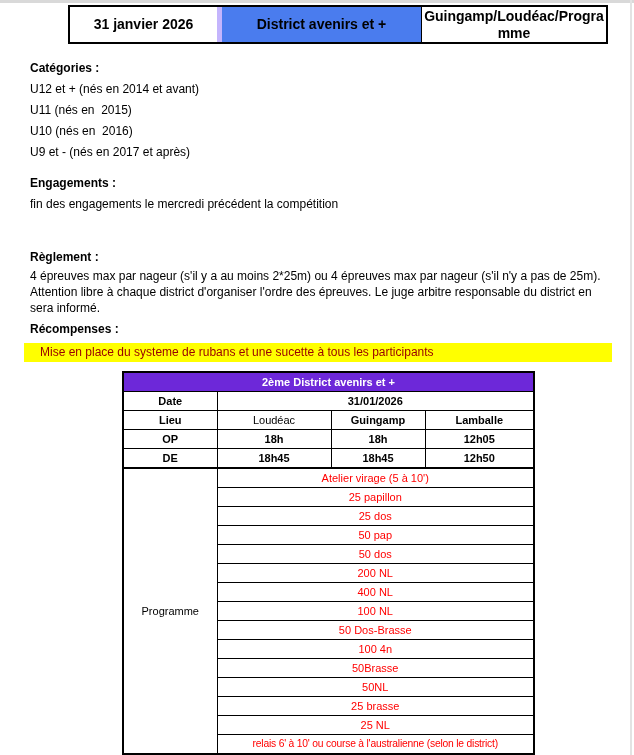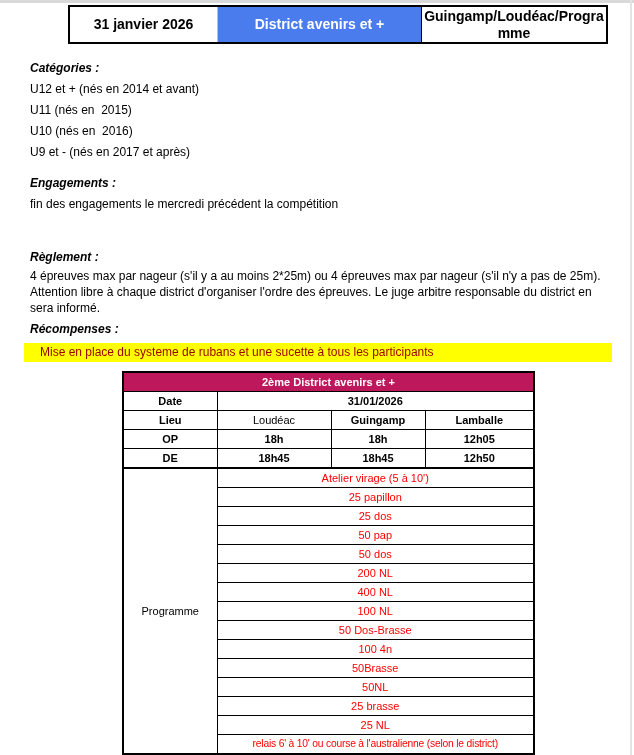--- a/index.html
+++ b/index.html
@@ -14,26 +14,26 @@
   
   .header-table{
     position:absolute;left:68px;top:5px;width:540px;height:39px;
     display:flex;border:2px solid #000;box-sizing:border-box;background:#fff;
   }
   .header-cell{
     display:flex;align-items:center;justify-content:center;text-align:center;
     font-weight:bold;font-size:14px;box-sizing:border-box;line-height:1.15;
   }
   .hc-date{width:147px;}
-  .hc-title{width:205px;background:#4a7cee;color:#ffffff;border-left:1px solid #c4b5fd;border-right:1px solid #000;}
+  .hc-title{width:205px;background:#4a7cee;color:#000000;border-left:5px solid #c4b5fd;border-right:1px solid #000;}
   .hc-loc{flex:1;padding:0 2px;overflow-wrap:anywhere;word-break:break-all;}
 
   
   .doc-body{position:absolute;left:30px;top:58px;width:584px;}
-  .section-label{font-weight:bold;line-height:21px;font-style:italic;}
+  .section-label{font-weight:bold;line-height:21px;}
   .cat-line{line-height:21px;white-space:pre-wrap;}
   .eng-label{margin-top:10px;}
   .eng-text{line-height:21px;}
   .reg-label{margin-top:32px;}
   .reg-line{line-height:16px;}
   .rec-label{margin-top:3px;}
   .highlight{
     margin-top:3px;margin-left:-6px;width:588px;height:19px;box-sizing:border-box;
     padding-left:16px;line-height:19px;background:#ffff00;color:#980000;
     overflow:hidden;white-space:nowrap;
@@ -42,21 +42,21 @@
   
   .main-table{
     position:absolute;left:122px;top:371px;width:411px;
     border-collapse:collapse;table-layout:fixed;font-size:11px;
     border:2px solid #000;
   }
   .main-table td{
     border:1px solid #000;height:18px;line-height:18px;padding:0 1px;
     text-align:center;vertical-align:middle;overflow:hidden;white-space:nowrap;
   }
-  .title-cell{background:#be185d;color:#ffffff;font-weight:bold;}
+  .title-cell{background:#6d28d9;color:#ffffff;font-weight:bold;}
   .b{font-weight:bold;}
   .red{color:#ff0000;}
   .prog-first td{border-top:2px solid #000;}
   .prog-label{font-weight:normal;margin-top:34px;}
   .relais-cell{font-size:10.3px;letter-spacing:-0.2px;}
 </style>
 </head>
 <body>
 
 <div class="top-edge"></div>

